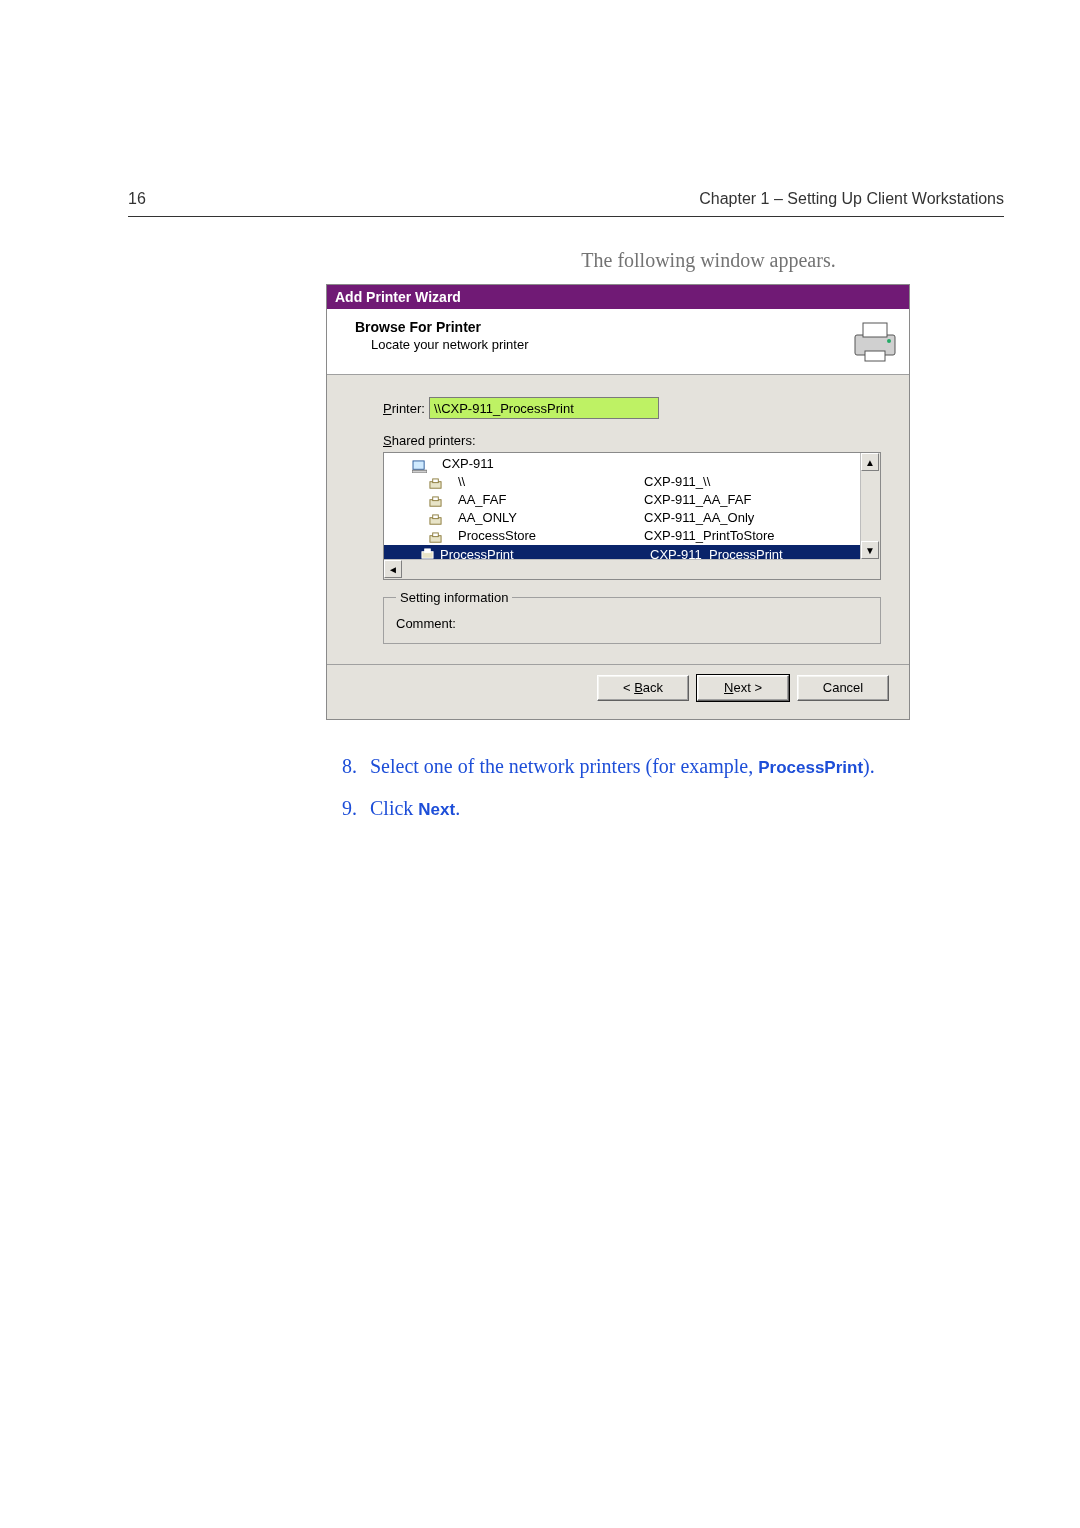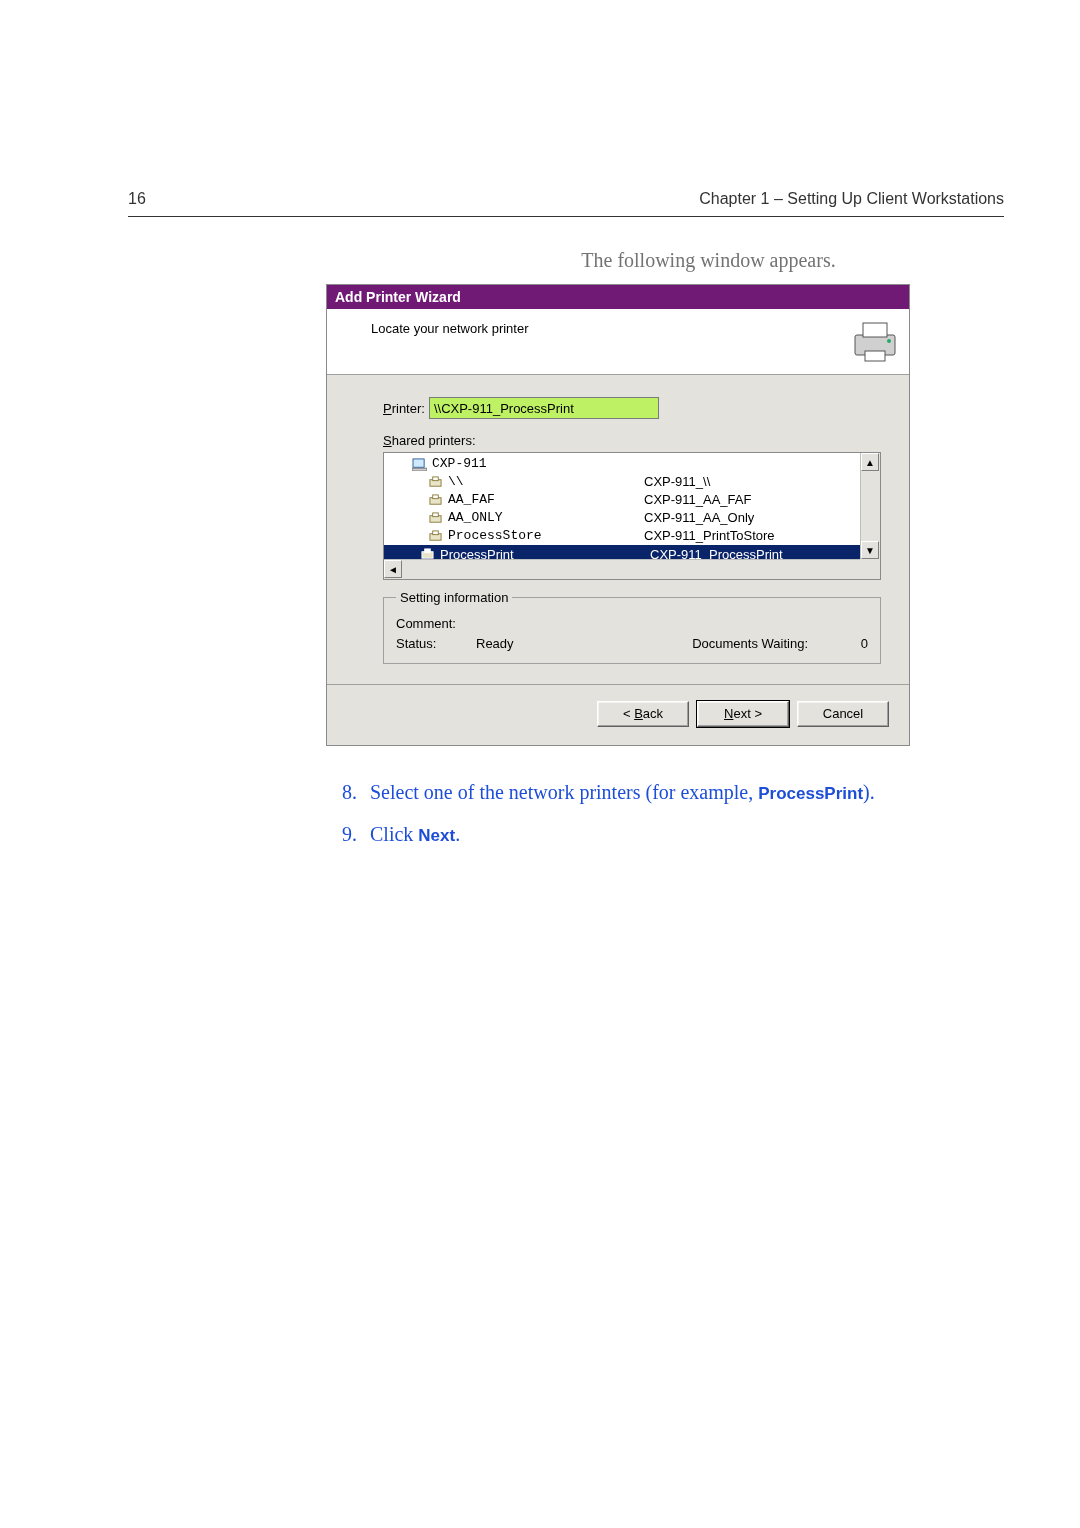--- a/index.html
+++ b/index.html
@@ -106,21 +106,21 @@
     position: absolute;
     left: 0; top: 0; right: 20px; bottom: 20px;
     overflow: hidden;
   }
   .tree-col {
     position: absolute;
     left: 8px; top: 2px;
     width: 200px;
     line-height: 18px;
   }
-  .tree-item { display: flex; align-items: center; gap: 5px; height: 18px; font-family: Liberation Mono, monospace; }
+  .tree-item { display: flex; align-items: flex-end; gap: 15px; height: 18px; }
   .tree-icon { width: 15px; height: 13px; }
   .indent1 { padding-left: 20px; }
   .indent2 { padding-left: 36px; }
   .desc-col {
     position: absolute;
     left: 260px; top: 20px;
     line-height: 18px;
   }
   .selected-row {
     background: #0a246a;
@@ -186,21 +186,21 @@
     display: flex;
     height: 20px;
     align-items: center;
   }
   .info-label { width: 80px; }
   .info-value { }
   .info-right-label { margin-left: auto; }
   .info-right-value { width: 30px; text-align: right; margin-left: 30px; }
   .btn-row {
     border-top: 1px solid #a0a0a0;
-    padding: 16px 20px 18px 0;
+    padding: 10px 20px 18px 0;
     display: flex;
     justify-content: flex-end;
     gap: 8px;
     background: #e4e2dc;
   }
   .btn {
     width: 92px;
     height: 26px;
     background: #e4e2dc;
     border: 1px solid #fff;
@@ -236,20 +236,21 @@
     <span>Chapter 1 – Setting Up Client Workstations</span>
   </div>
   <hr class="header-rule">
 
   <p class="intro">The following window appears.</p>
 
   <div class="dialog">
     <div class="titlebar">Add Printer Wizard</div>
 
     <div class="banner">
+      <div class="banner-title">Browse For Printer</div>
       <div class="banner-sub">Locate your network printer</div>
       <svg class="banner-icon" viewBox="0 0 48 48">
         <rect x="4" y="18" width="40" height="20" rx="2" fill="#d0d0d0" stroke="#555"></rect>
         <rect x="12" y="6" width="24" height="14" fill="#fff" stroke="#555"></rect>
         <rect x="14" y="34" width="20" height="10" fill="#fff" stroke="#555"></rect>
         <circle cx="38" cy="24" r="2" fill="#2a6"></circle>
       </svg>
     </div>
 
     <div class="body-area">
@@ -331,26 +332,20 @@
         </div>
         <div class="sb-corner"></div>
       </div>
 
       <fieldset class="info">
         <legend>Setting information</legend>
         <div class="info-row">
           <span class="info-label">Comment:</span>
           <span class="info-value"></span>
         </div>
-        <div class="info-row">
-          <span class="info-label">Status:</span>
-          <span class="info-value">Ready</span>
-          <span class="info-right-label">Documents Waiting:</span>
-          <span class="info-right-value">0</span>
-        </div>
       </fieldset>
     </div>
 
     <div class="btn-row">
       <div class="btn">
         <span>&lt; </span><span class="u">B</span><span>ack</span>
       </div>
       <div class="btn default">
         <span class="u">N</span><span>ext &gt;</span>
       </div>

